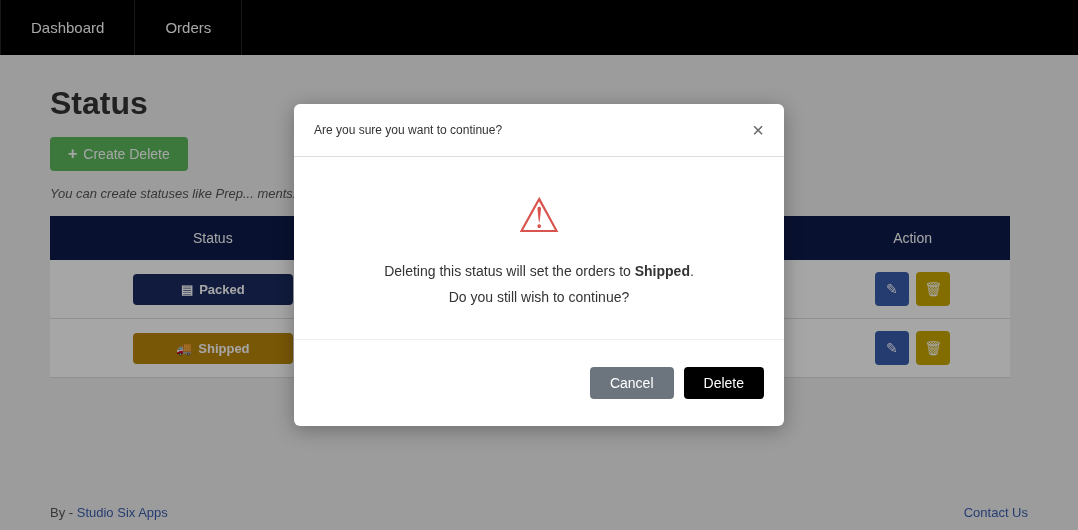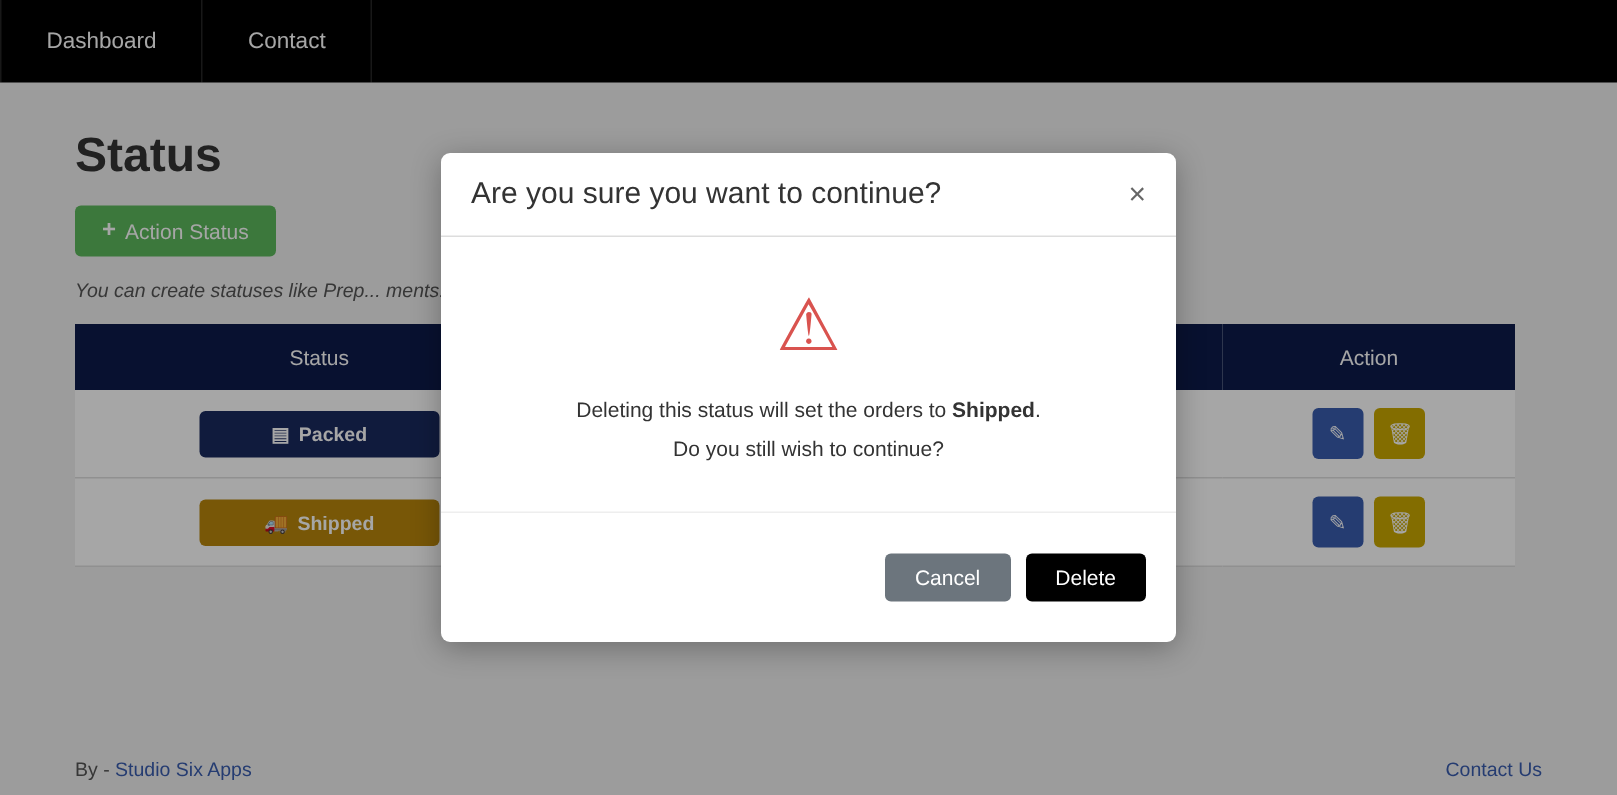--- a/index.html
+++ b/index.html
@@ -154,21 +154,21 @@
       overflow: hidden;
     }
     .modal-header {
       padding: 16px 20px;
       border-bottom: 1px solid #ddd;
       display: flex;
       justify-content: space-between;
       align-items: center;
     }
     .modal-header-title {
-      font-size: 20px;
+      font-size: 12px;
       color: #333;
     }
     .modal-close {
       background: none;
       border: none;
       font-size: 20px;
       cursor: pointer;
       color: #666;
       line-height: 1;
     }
@@ -216,28 +216,28 @@
       border-radius: 4px;
       font-size: 14px;
       cursor: pointer;
     }
   </style>
 </head>
 <body>
 
 <nav class="navbar">
   <div class="nav-item">Dashboard</div>
-  <div class="nav-item">Contact</div>
+  <div class="nav-item">Orders</div>
 </nav>
 
 <div class="main-content">
   <div class="page-title">Status</div>
   <button class="create-btn">
     <span class="plus-icon">+</span>
-    <span>Action Status</span>
+    <span>Create Delete</span>
   </button>
   <div class="info-text">You can create statuses like Prep... ments.</div>
 
   <table class="status-table">
     <thead>
       <tr>
         <th>Status</th>
         <th></th>
         <th>Action</th>
       </tr>

